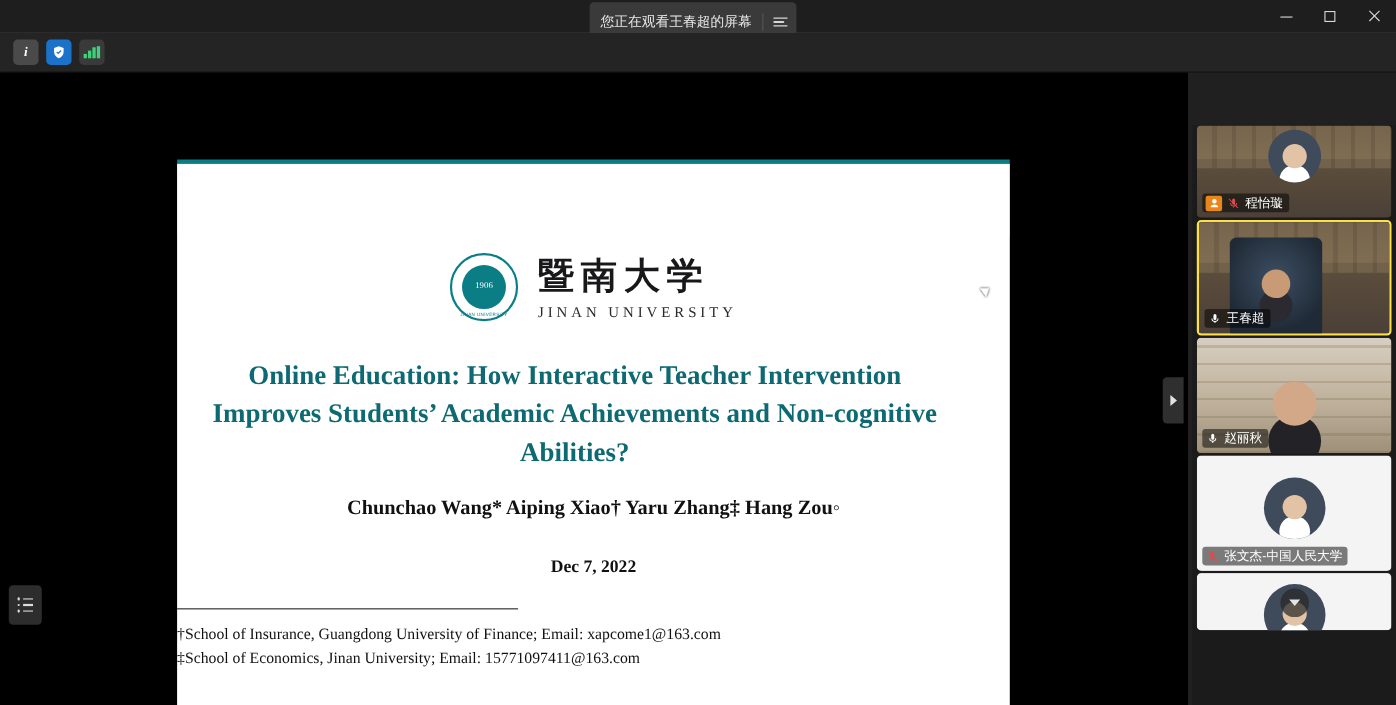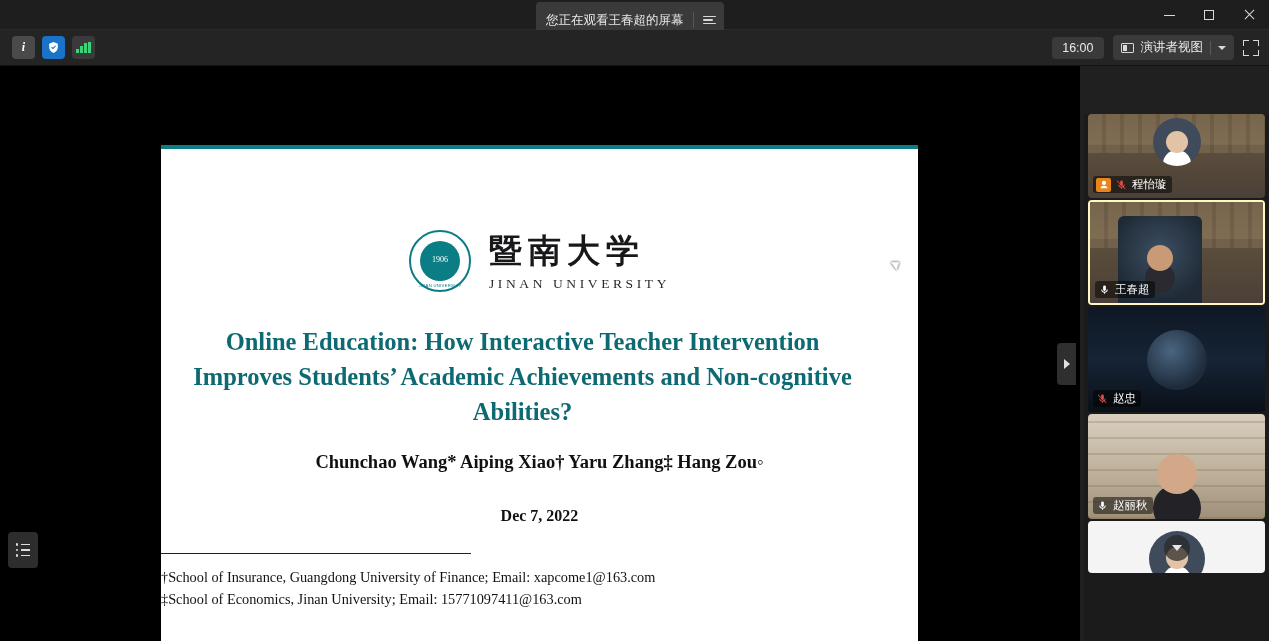--- a/index.html
+++ b/index.html
@@ -260,21 +260,21 @@
     margin-top: 48px;
   }
   .tile {
     position: relative;
     width: 177px; height: 105px;
     margin: 0 4px 2px 4px;
     background: #0d0d0d;
     border-radius: 4px;
     overflow: hidden;
   }
-  .tile.active { border: 2px solid #fef9c3; }
+  .tile.active { border: 2px solid #fde047; }
   .tile-name {
     position: absolute; left: 5px; bottom: 5px;
     display: flex; align-items: center; gap: 4px;
     background: rgba(0,0,0,0.5);
     padding: 1px 5px 1px 3px;
     border-radius: 3px;
     color: #fff; font-size: 11.5px;
     font-family: "Liberation Sans", sans-serif;
     max-width: 168px; white-space: nowrap; overflow: hidden;
   }
@@ -394,35 +394,20 @@
             <path fill="#1a73c8" d="M11 15.3 7.7 12l1.4-1.4 1.9 1.9 4.1-4.2 1.4 1.4z"></path>
           </svg>
       </div>
       <div class="tb-icon stats">
         <span class="bars">
             <i></i>
             <i></i>
             <i></i>
             <i></i>
           </span>
-      </div>
-    </div>
-    <div class="tb-right">
-      <div class="clock">16:00</div>
-      <div class="view-select">
-        <span class="screen-glyph"></span>
-        <span>演讲者视图</span>
-        <span class="sep"></span>
-        <span class="caret-down"></span>
-      </div>
-      <div class="fullscreen-icon">
-        <span></span>
-          <span></span>
-          <span></span>
-          <span></span>
       </div>
     </div>
   </div>
 
   <div class="stage">
 
     <div class="slide-wrap">
       <div class="slide-teal-top"></div>
       <div class="slide-white">
         <div class="slide-inner">
@@ -504,45 +489,46 @@
       <div class="tile-name">
         <span class="mic">
           <svg viewBox="0 0 24 24">
               <path fill="#ffffff" d="M12 15a3 3 0 0 0 3-3V6a3 3 0 0 0-6 0v6a3 3 0 0 0 3 3zm5-3a5 5 0 0 1-10 0H5a7 7 0 0 0 6 6.9V21h2v-2.1A7 7 0 0 0 19 12h-2z"></path>
             </svg>
         </span>
         <span>王春超</span>
       </div>
     </div>
 
-    <div class="tile">
-      <div class="art art-landscape"></div>
-      <div class="tile-name">
-        <span class="mic">
-          <svg viewBox="0 0 24 24">
-              <path fill="#e14a4a" d="M12 15a3 3 0 0 0 3-3V6a3 3 0 0 0-6 0v6a3 3 0 0 0 3 3zm5-3a5 5 0 0 1-10 0H5a7 7 0 0 0 6 6.9V21h2v-2.1A7 7 0 0 0 19 12h-2z"></path>
-              <path fill="#e14a4a" d="M3 3l18 18-1.4 1.4L1.6 4.4z"></path>
-            </svg>
-        </span>
-        <span>赵忠</span>
-      </div>
-    </div>
 
     <div class="tile">
       <div class="art art-office"></div>
       <div class="tile-name">
         <span class="mic">
           <svg viewBox="0 0 24 24">
               <path fill="#ffffff" d="M12 15a3 3 0 0 0 3-3V6a3 3 0 0 0-6 0v6a3 3 0 0 0 3 3zm5-3a5 5 0 0 1-10 0H5a7 7 0 0 0 6 6.9V21h2v-2.1A7 7 0 0 0 19 12h-2z"></path>
             </svg>
         </span>
         <span>赵丽秋</span>
       </div>
     </div>
 
+    <div class="tile">
+      <div class="art art-white"></div>
+      <div class="avatar-circle"></div>
+      <div class="tile-name">
+        <span class="mic">
+          <svg viewBox="0 0 24 24">
+              <path fill="#e14a4a" d="M12 15a3 3 0 0 0 3-3V6a3 3 0 0 0-6 0v6a3 3 0 0 0 3 3zm5-3a5 5 0 0 1-10 0H5a7 7 0 0 0 6 6.9V21h2v-2.1A7 7 0 0 0 19 12h-2z"></path>
+              <path fill="#e14a4a" d="M3 3l18 18-1.4 1.4L1.6 4.4z"></path>
+            </svg>
+        </span>
+        <span>张文杰-中国人民大学</span>
+      </div>
+    </div>
 
     <div class="tile tile-partial">
       <div class="art art-white"></div>
       <div class="avatar-circle" style="top:10px;"></div>
       <div class="scroll-chevron">
         <span class="chev-down"></span>
       </div>
     </div>
 
   </div>

